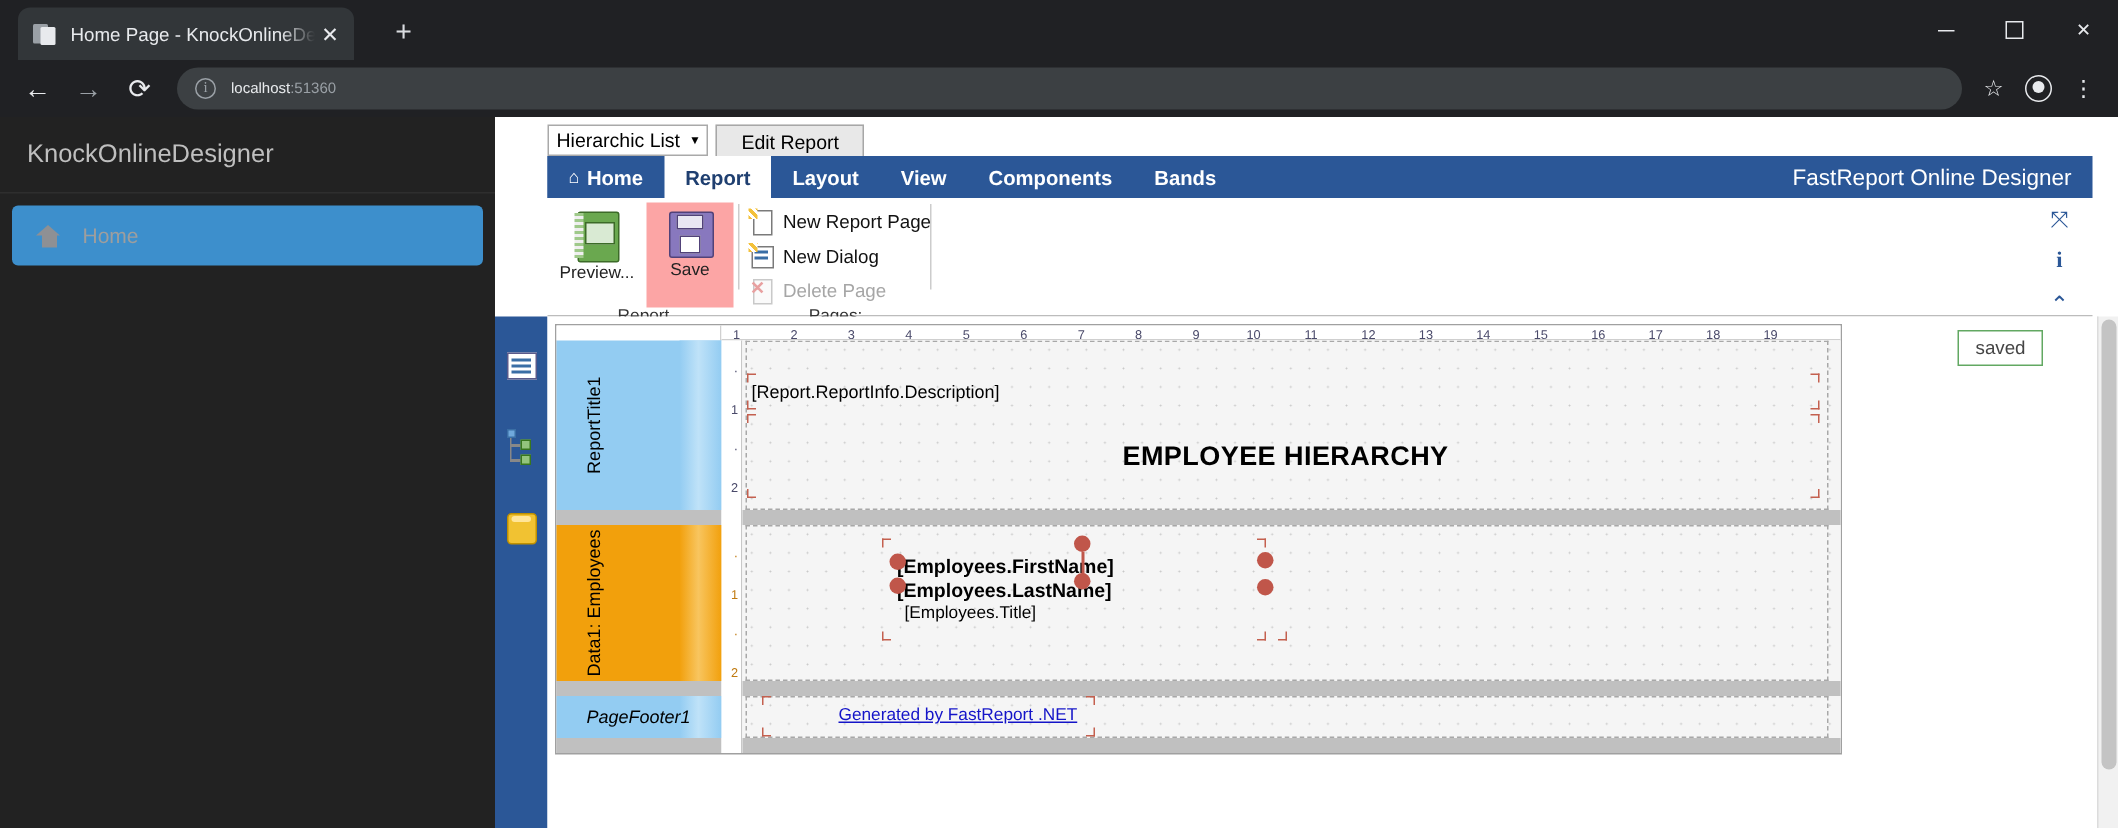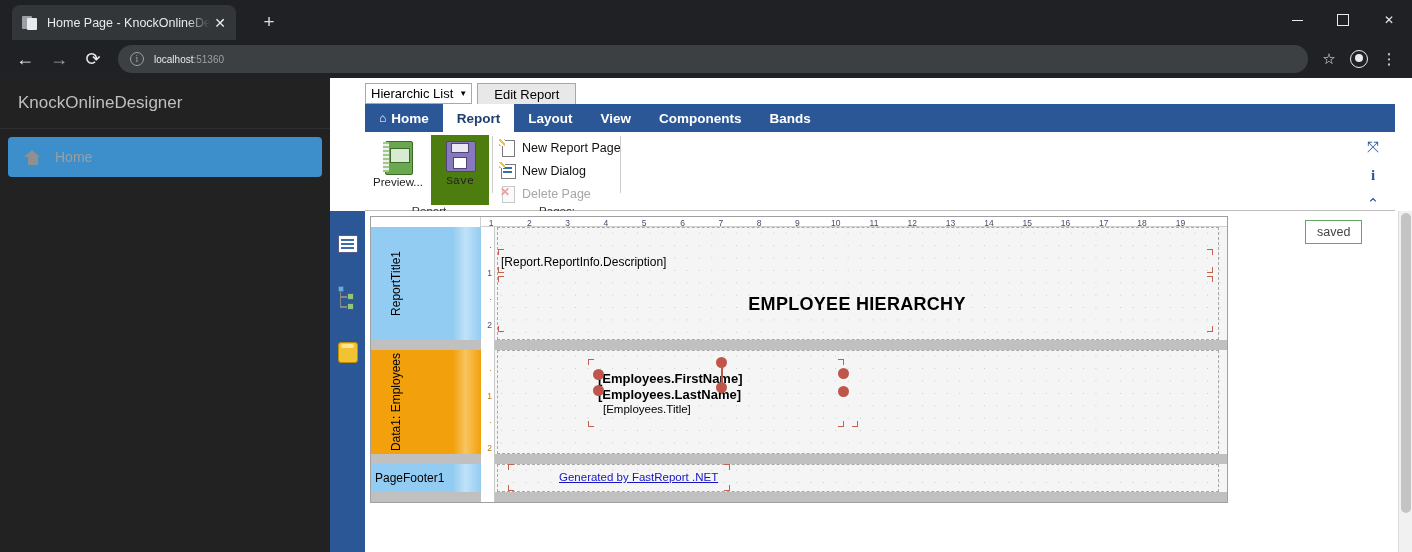--- a/index.html
+++ b/index.html
@@ -101,21 +101,21 @@
   .brand-right { margin-left:auto; display:flex; align-items:center; padding-right:14px;
                  color:#fff; font-size:15px;}
 
   .ribbon-body { height: 79px; border-bottom: 1px solid #bcbcbc; display:flex; position:relative; background:#fff;}
   .rgroup { display:flex; flex-direction:column; height:79px; position:relative; }
   .rgroup .gitems { flex:1 1 auto; display:flex; align-items:flex-start; padding-top:3px;}
   .rgroup .glabel { height:16px; text-align:center; font-size:11.5px; color:#333; }
   .rgroup.sep::after { content:''; position:absolute; right:0; top:4px; bottom:18px; width:1px; background:#ccc;}
 
   .bigbtn { width:58px; display:flex; flex-direction:column; align-items:center; padding-top:6px; }
-  .bigbtn.selected { background:#4d7c0f; height:70px;font-family:Liberation Mono, monospace; }
+  .bigbtn.selected { background:#fca5a5; height:70px; }
   .bigbtn .lbl { font-size:11.5px; color:#222; margin-top:3px; }
   .ico-preview { width:30px; height:32px; position:relative;}
   .ico-preview::before{content:'';position:absolute;left:2px;top:0;width:26px;height:32px;background:#6aa84f;border:1px solid #3c6b28;border-radius:2px;}
   .ico-preview::after{content:'';position:absolute;left:7px;top:7px;width:18px;height:13px;background:#d9ead3;border:1px solid #3c6b28;}
   .ico-spiral{position:absolute;left:0;top:1px;width:6px;height:30px;
               background: repeating-linear-gradient(to bottom,#9fc98a 0 2px,#efefef 2px 4px); z-index:3;}
   .ico-save { width:30px; height:30px; position:relative;}
   .ico-save::before{content:'';position:absolute;left:1px;top:0;width:28px;height:29px;background:#8878be;border:1px solid #514279;border-radius:2px;}
   .ico-save .top{position:absolute;left:6px;top:2px;width:18px;height:10px;background:#e9e7f2;border:1px solid #514279;}
   .ico-save .bot{position:absolute;left:8px;top:16px;width:14px;height:12px;background:#fff;border:1px solid #514279;}
@@ -168,21 +168,21 @@
   .hruler .dot { position:absolute; top:4px; font-size:8.5px; color:#9a9aae; transform:translateX(-50%);}
 
   .sheet-main { flex:1 1 auto; display:flex; }
   .bands-col { width: 110px; flex:0 0 110px; display:flex; flex-direction:column; }
   .band-label { position:relative; display:flex; align-items:center; }
   .band-label .fill { position:absolute; left:0; top:0; bottom:0; width: 110px; }
   .band-label .grad { position:absolute; right:0; top:0; bottom:0; width:28px; }
   .band-label span { position:relative; z-index:2; color:#000; font-size:12px; white-space:nowrap;
                      font-family:"Liberation Sans",sans-serif;}
   .band-label.vert span { writing-mode: vertical-rl; transform: rotate(180deg); margin-left:18px;}
-  .band-label.horiz span { padding-left: 4px; }
+  .band-label.horiz span { padding-left: 20px; font-style: italic; }
   .band-gap { height: 10px; background:#c0c0c0; }
 
   .vruler { width: 14px; flex:0 0 14px; background:#fff; position:relative; border-right:1px solid #c8c8c8;}
   .vruler .vt2 { position:absolute; right:2px; font-size:8.5px; color:#c07a10; transform:translateY(-50%);}
   .vruler .vtb { position:absolute; right:2px; font-size:8.5px; color:#4a4a6a; transform:translateY(-50%);}
 
   .design-col { flex:1 1 auto; position:relative; background:#fff; }
   .band-area { position:relative; background:#f5f5f5; overflow:hidden; }
   .band-area .gridpts {
     position:absolute; left:0; top:0; right:0; bottom:0;
@@ -279,20 +279,21 @@
       <div class="ribbon-tabs">
         <div class="rtab home">
           <span class="home-glyph">⌂</span>
           <span>Home</span>
         </div>
         <div class="rtab active">Report</div>
         <div class="rtab">Layout</div>
         <div class="rtab">View</div>
         <div class="rtab">Components</div>
         <div class="rtab">Bands</div>
+        <div class="brand-right">FastReport Online Designer</div>
       </div>
 
       <div class="ribbon-body">
 
         <div class="rgroup sep" style="width:128px;">
           <div class="gitems" style="justify-content:center; gap:4px;">
             <div class="bigbtn">
               <div class="ico-preview">
                   <div class="ico-spiral"></div>
                 </div>

